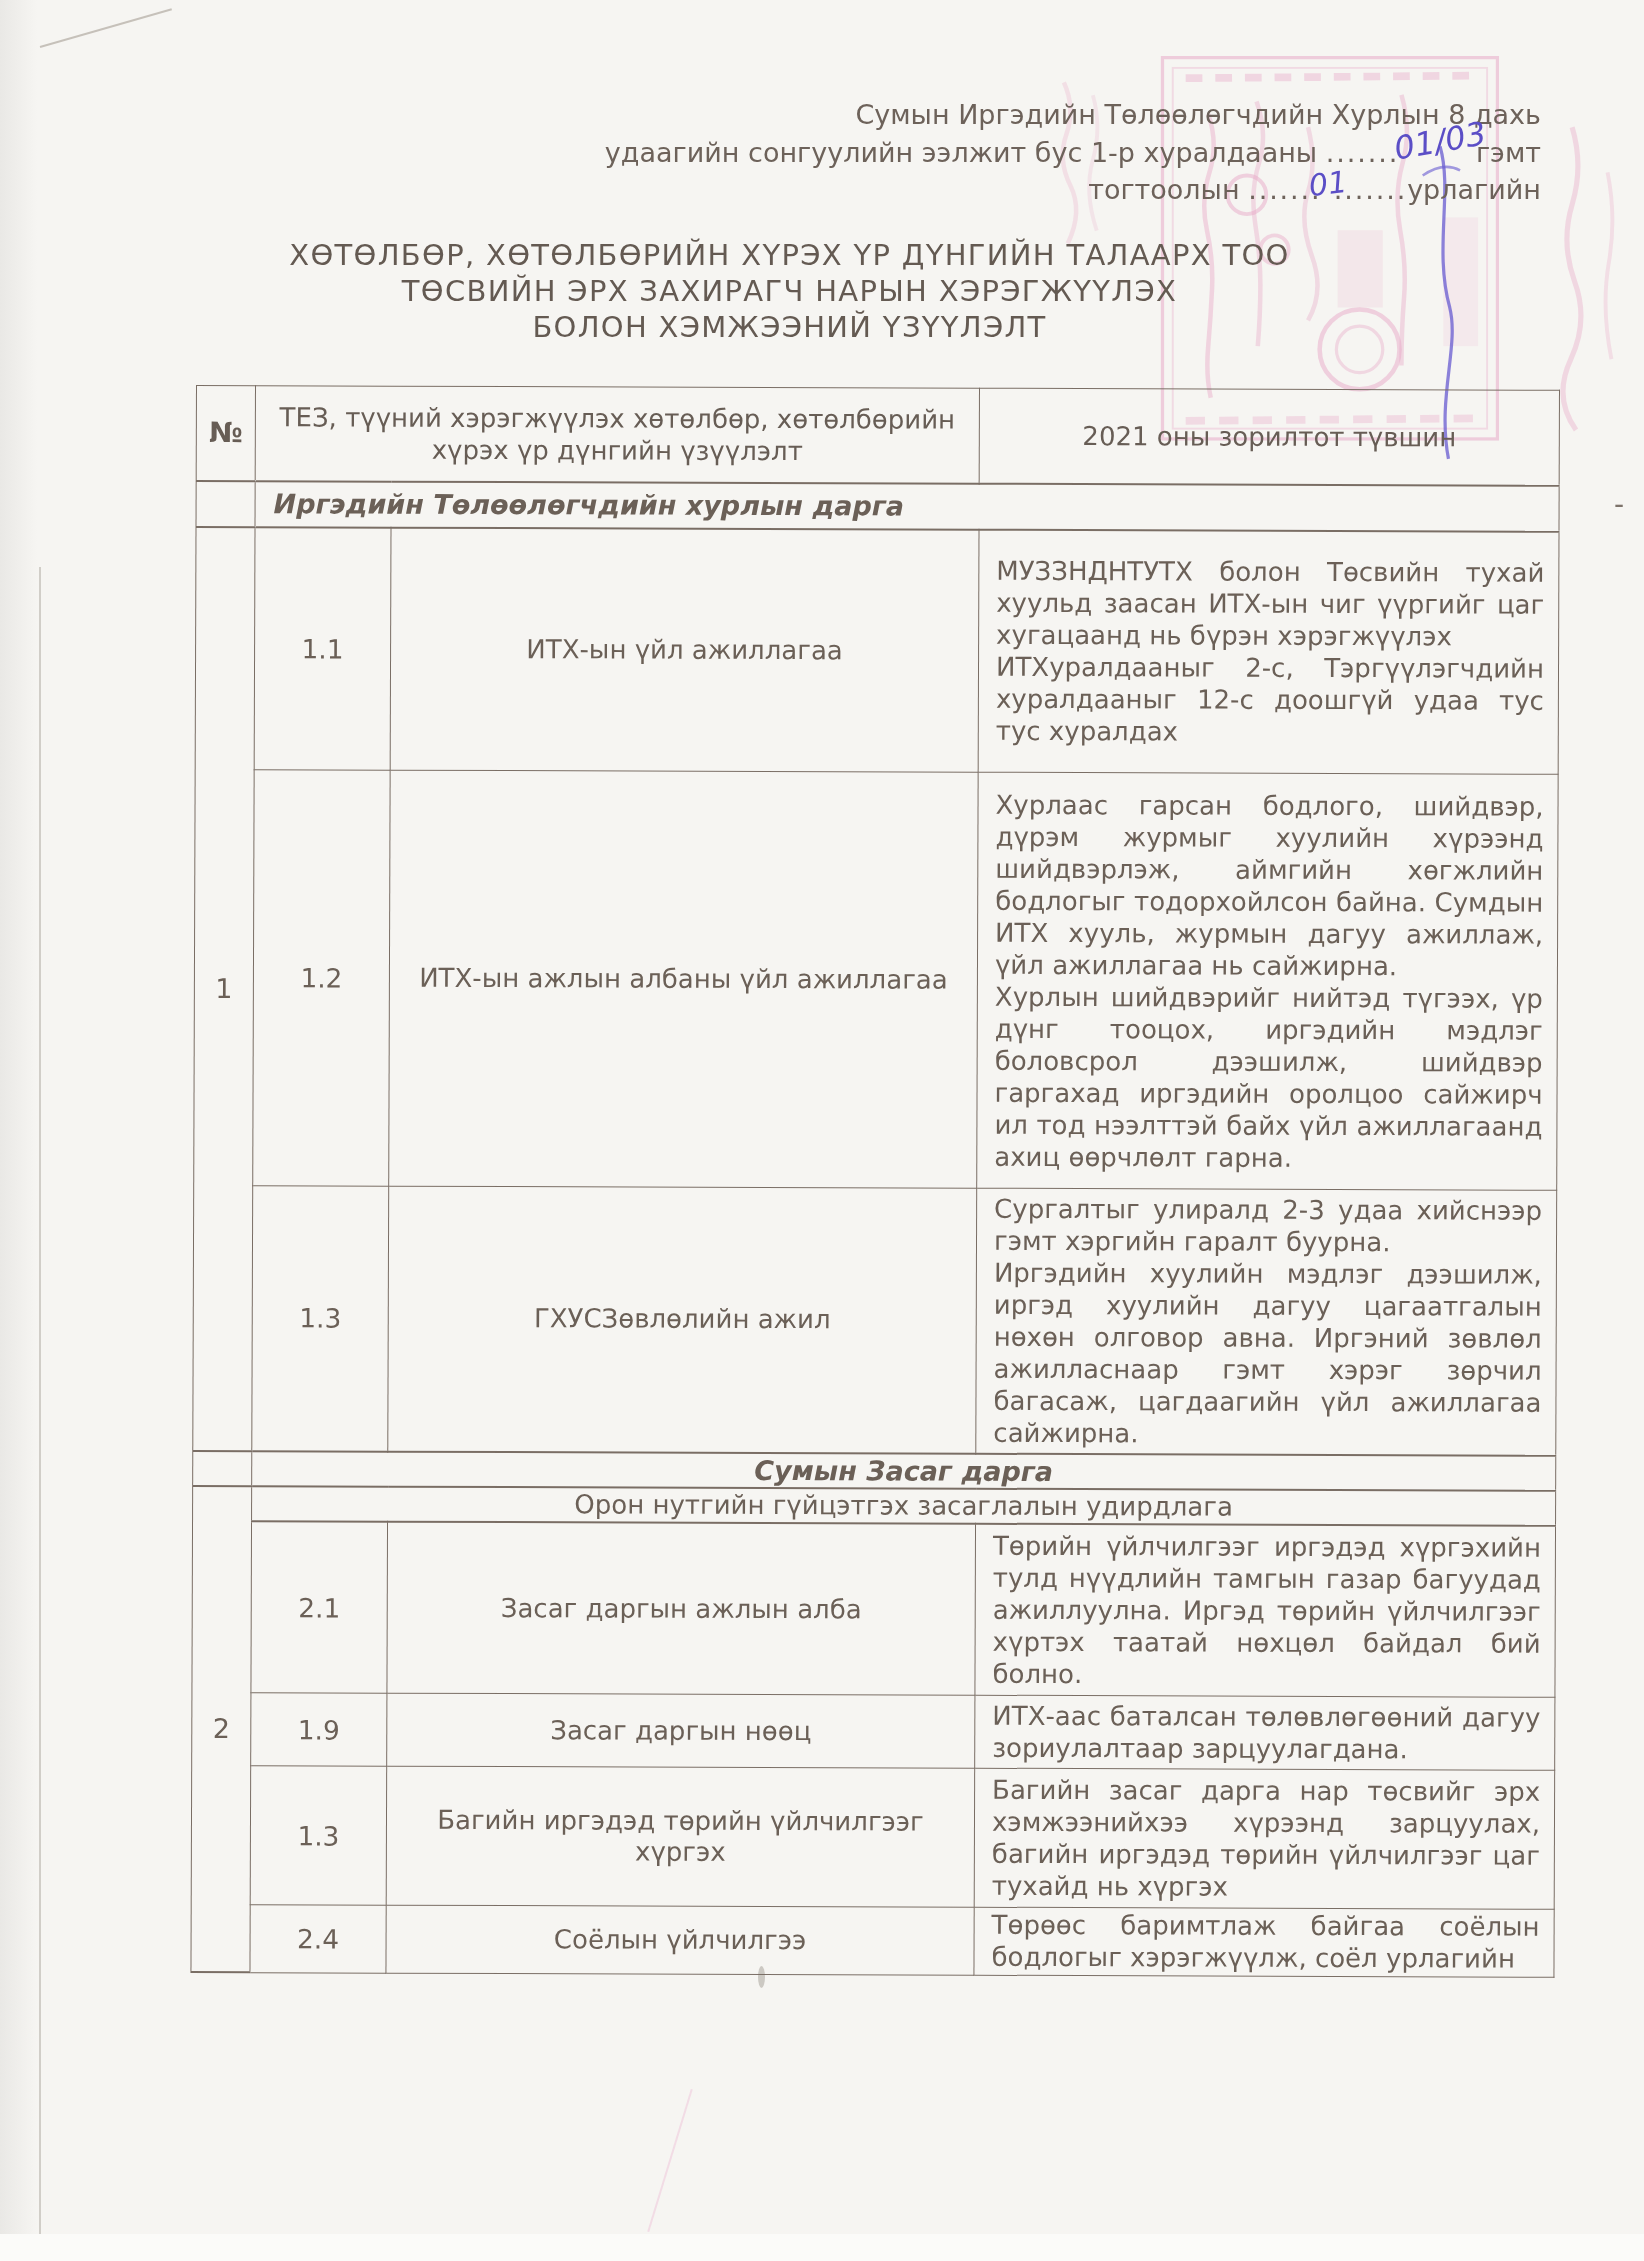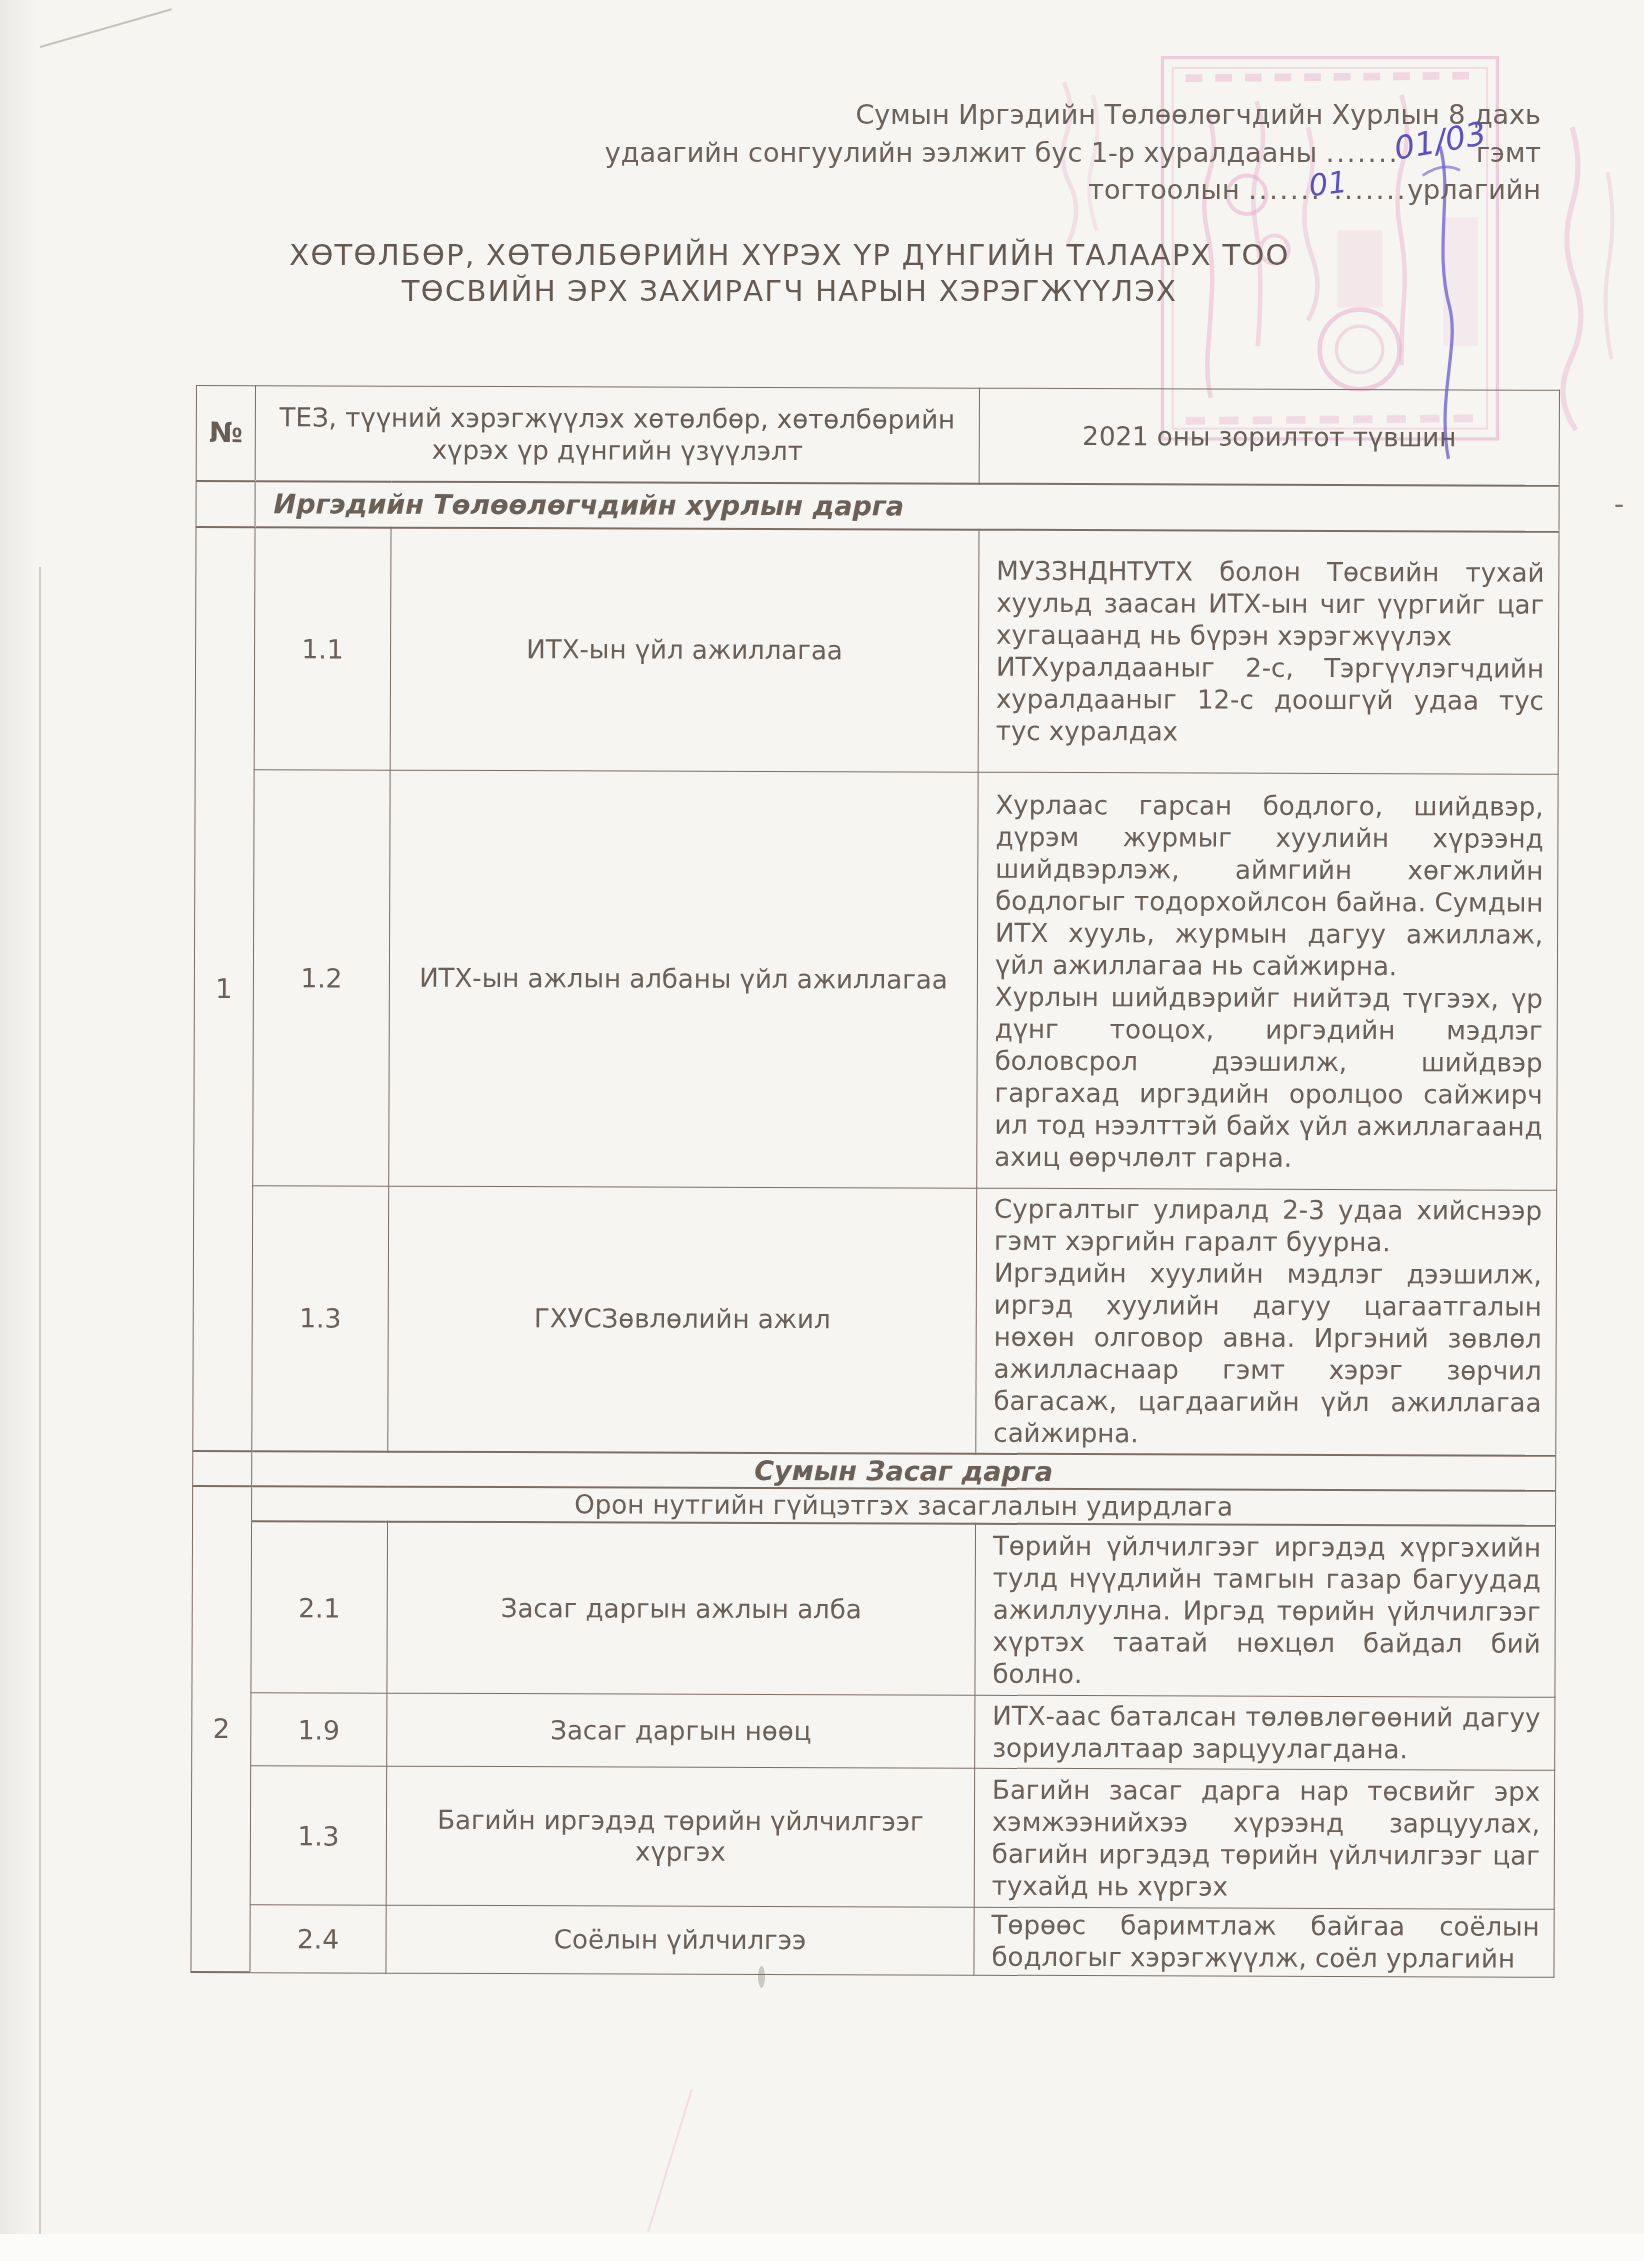--- a/index.html
+++ b/index.html
@@ -99,20 +99,21 @@
     <span>удаагийн сонгуулийн ээлжит бус 1-р хуралдааны </span><span class="dots">.......</span><span class="hw">01/03</span><span>гэмт</span>
   </div>
   <div>
     <span>тогтоолын </span><span class="dots">.......</span><span class="hw hw2">01</span><span class="dots">.......</span><span>урлагийн</span>
   </div>
 </div>
 
 <div class="doc-title">
   <div>ХӨТӨЛБӨР, ХӨТӨЛБӨРИЙН ХҮРЭХ ҮР ДҮНГИЙН ТАЛААРХ ТОО</div>
   <div>ТӨСВИЙН ЭРХ ЗАХИРАГЧ НАРЫН ХЭРЭГЖҮҮЛЭХ</div>
+  <div>БОЛОН ХЭМЖЭЭНИЙ ҮЗҮҮЛЭЛТ</div>
 </div>
 
 <table class="main">
   <colgroup>
     <col style="width:59px">
       <col style="width:136px">
       <col style="width:588px">
       <col style="width:580px">
   </colgroup>
   <tbody>

